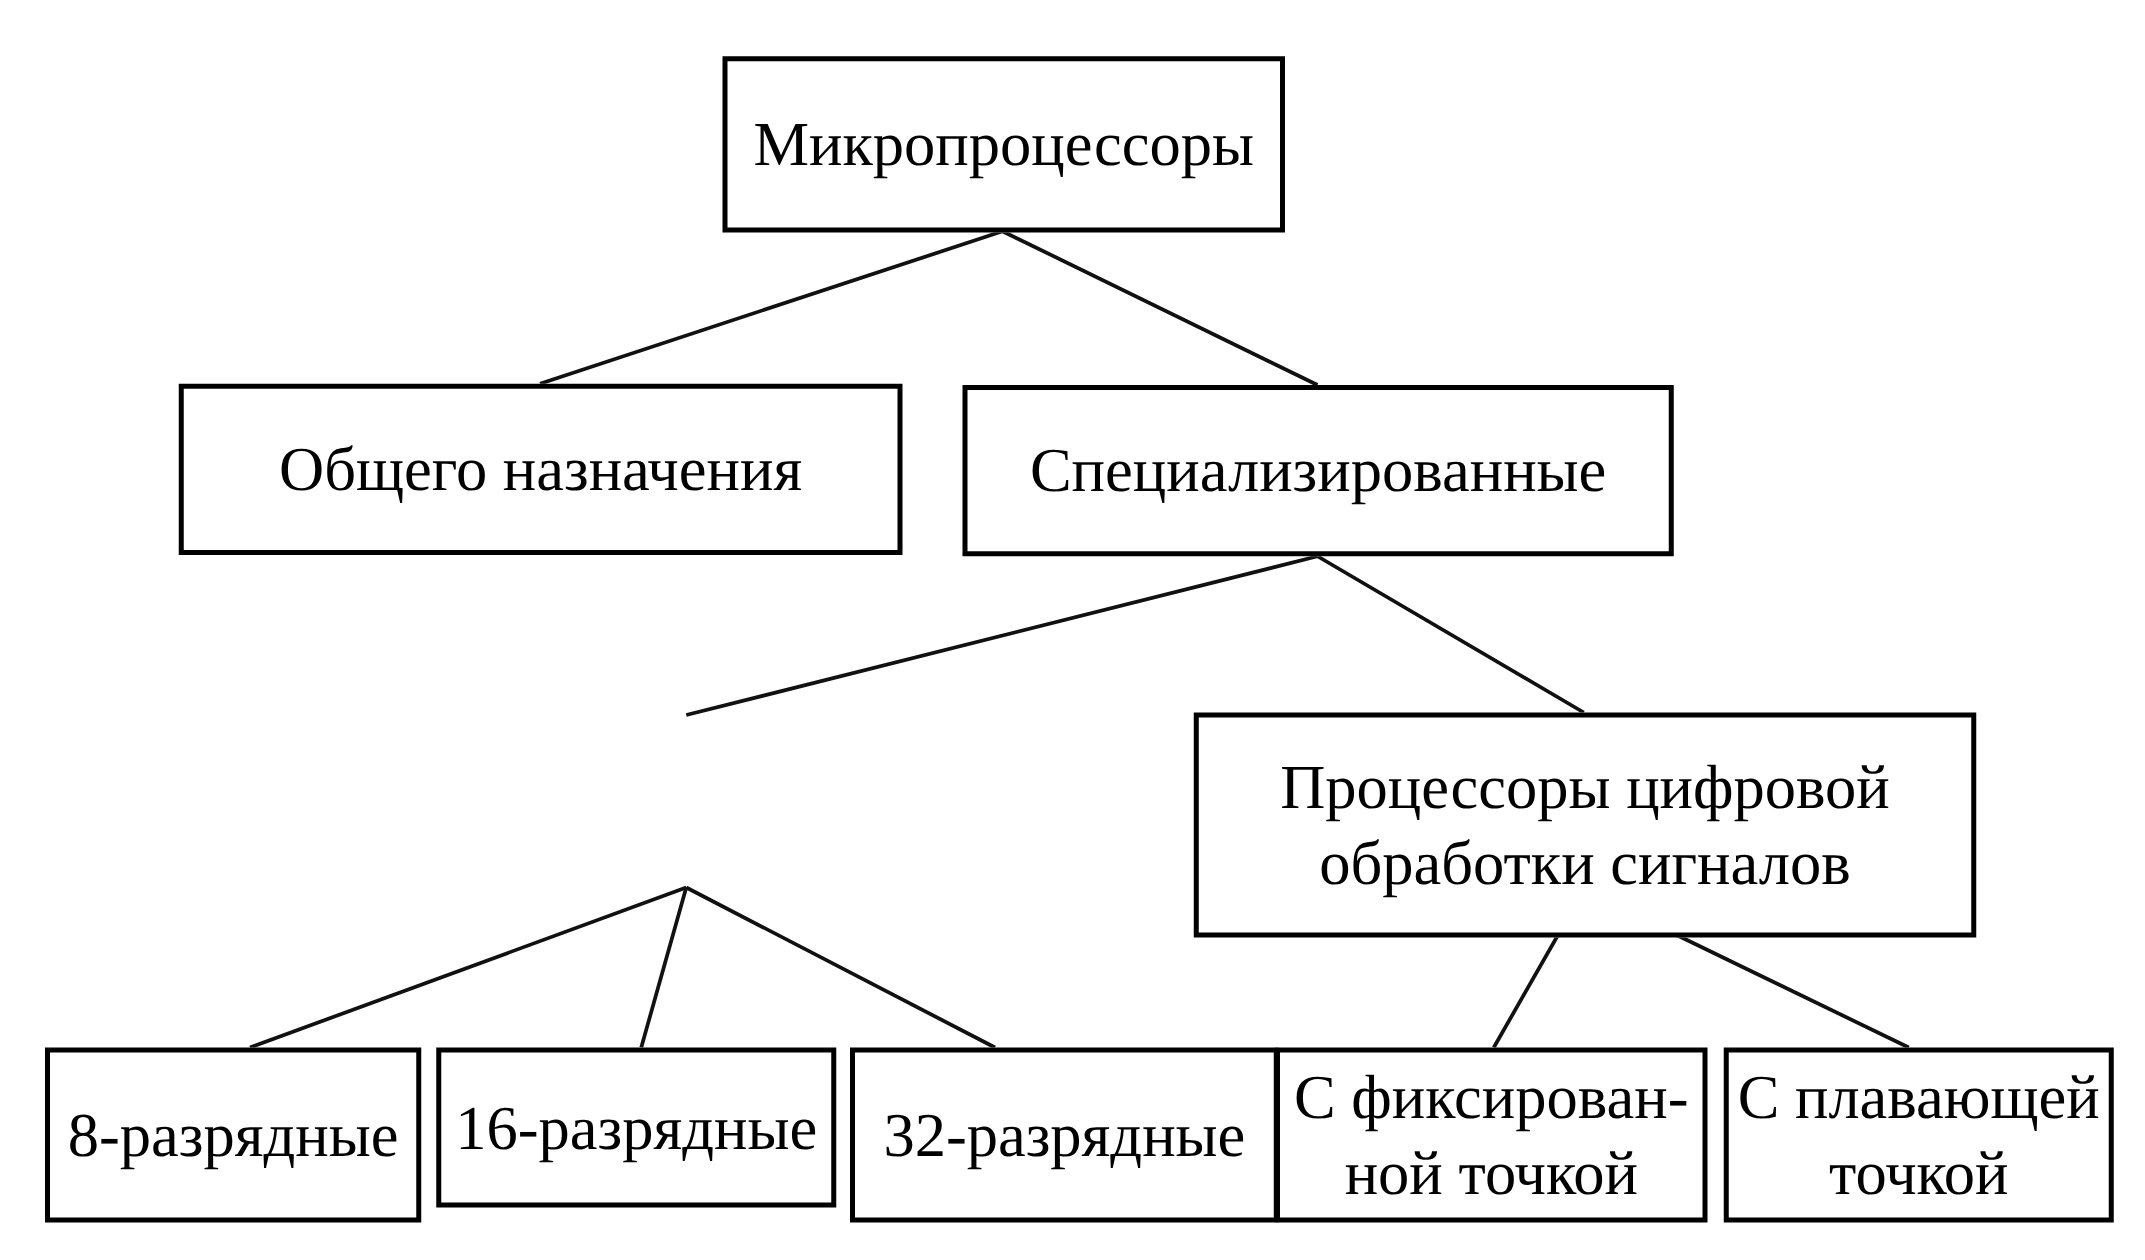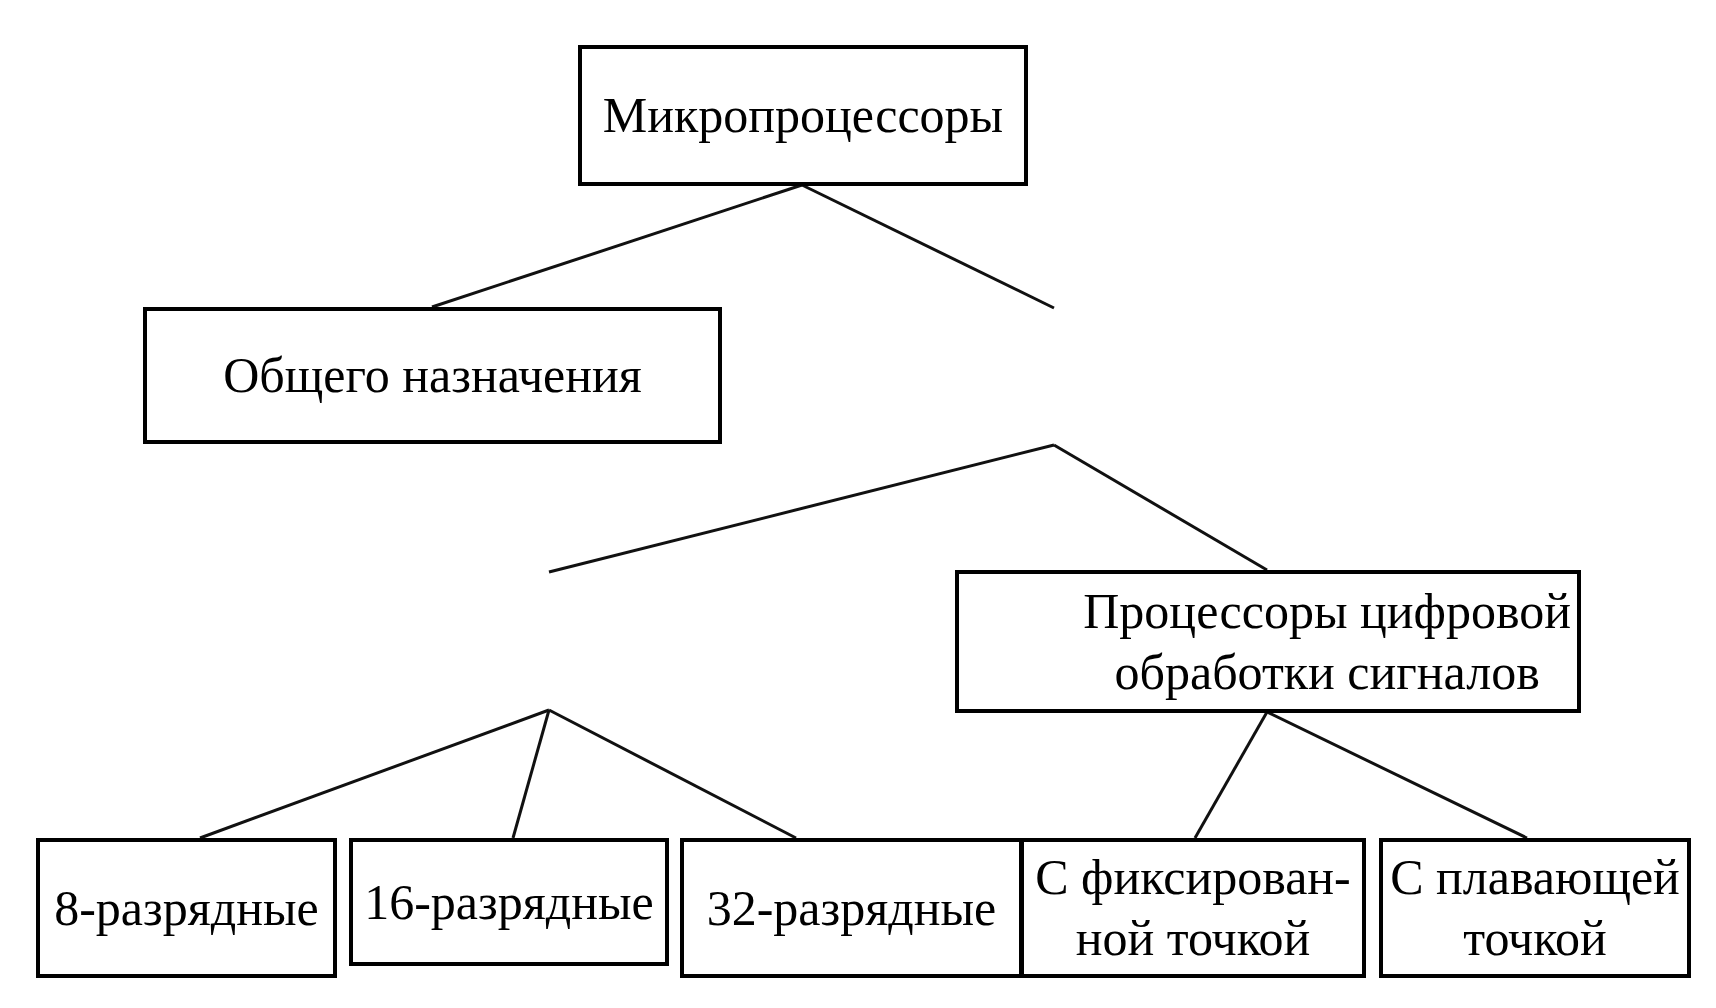--- a/index.html
+++ b/index.html
@@ -42,21 +42,21 @@
     font-size: 50px;
     line-height: 1.22;
     white-space: pre-line;
     padding: 0 6px;
   }
   
   .n-root        { left: 578px;  top: 45px;  width: 450px; height: 141px; }
   .n-general     { left: 143px;  top: 307px; width: 579px; height: 137px; }
   .n-specialized { left: 770px;  top: 308px; width: 569px; height: 137px; }
   .n-mcu         { left: 272px;  top: 572px; width: 554px; height: 139px; }
-  .n-dsp         { left: 955px;  top: 570px; width: 626px; height: 143px; justify-content: flex-end; }
+  .n-dsp         { left: 955px;  top: 570px; width: 626px; height: 180px; }
   .n-bit8        { left: 36px;   top: 838px; width: 301px; height: 140px; }
   .n-bit16       { left: 349px;  top: 838px; width: 320px; height: 128px; }
   .n-bit32       { left: 680px;  top: 838px; width: 343px; height: 140px; }
   .n-fixed       { left: 1020px; top: 838px; width: 346px; height: 140px; }
   .n-float       { left: 1379px; top: 838px; width: 312px; height: 140px; }
 </style>
 </head>
 <body>
 
 <div class="canvas">
@@ -74,20 +74,23 @@
   </svg>
 
   <div class="node n-root">
     <span class="node-label">Микропроцессоры</span>
   </div>
 
   <div class="node n-general">
     <span class="node-label">Общего назначения</span>
   </div>
 
+  <div class="node n-specialized">
+    <span class="node-label">Специализированные</span>
+  </div>
 
 
   <div class="node n-dsp">
     <span class="node-label">Процессоры цифровой
 обработки сигналов</span>
   </div>
 
   <div class="node n-bit8">
     <span class="node-label">8-разрядные</span>
   </div>

